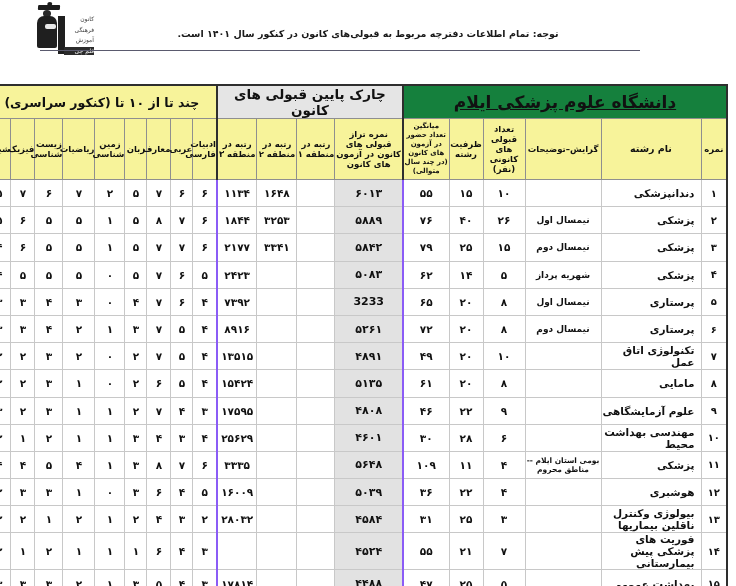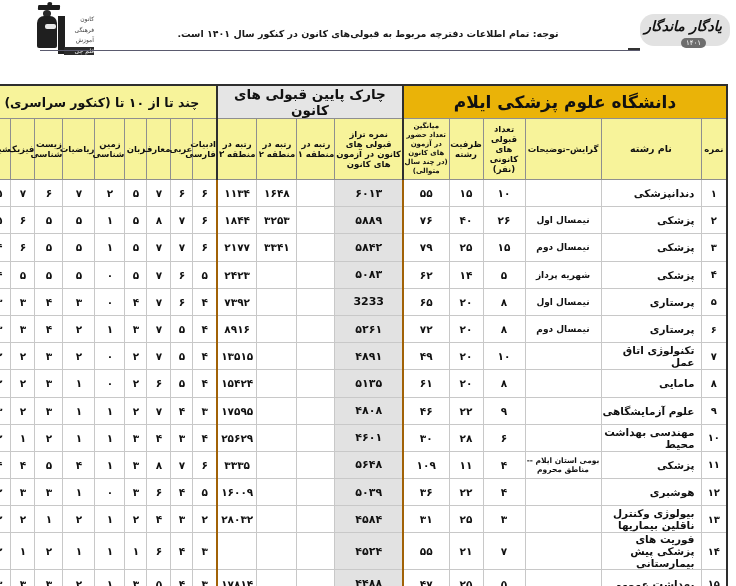--- a/index.html
+++ b/index.html
@@ -203,22 +203,23 @@
     color: #111;
   }
 
   
   .grp {
     height: 28px;
     font-size: 15px;
     letter-spacing: -0.3px;
   }
   .grp-univ {
-    background: #eab308;
+    background: #15803d;
     font-size: 17px;
+    text-decoration: underline;
   }
   .grp-quart {
     background: #e5e5e5;
     font-size: 13.5px;
   }
   .grp-sub {
     background: #f7f39a;
     font-size: 12.5px;
   }
 
@@ -240,21 +241,21 @@
     font-size: 9.5px;
   }
 
   
   tr.drow td {
     height: 26.2px;
     font-size: 10.5px;
     background: #ffffff;
     border: 1px solid #c8c8c8;
   }
-  tr.drow td.thickL { border-left: 2px solid #a16207; }
+  tr.drow td.thickL { border-left: 2px solid #8b5cf6; }
   tr.drow td.score {
     background: #e2e2e2;
     font-size: 11px;
   }
   tr.drow td.name {
     text-align: right;
     padding-right: 6px;
     font-size: 10.5px;
     letter-spacing: -0.2px;
     margin-left: 36px;
@@ -286,26 +287,20 @@
       <span>فرهنگی</span>
       <span>آموزش</span>
       <span class="filled">قلم چی</span>
     </div>
   </div>
 
   <div class="rule"></div>
 
   <div class="notice">توجه: تمام اطلاعات دفترچه مربوط به قبولی‌های کانون در کنکور سال ۱۴۰۱ است.</div>
 
-  <div class="brand">
-    <div class="brand-pill"></div>
-    <div class="brand-text">یادگار ماندگار</div>
-    <div class="brand-year">۱۴۰۱</div>
-    <div class="brand-dash"></div>
-  </div>
 </div>
 
 <div class="table-wrap">
   <table class="main">
     <colgroup>
       <col style="width:26px">
       <col style="width:100px">
       <col style="width:76px">
       <col style="width:42px">
       <col style="width:34px">

